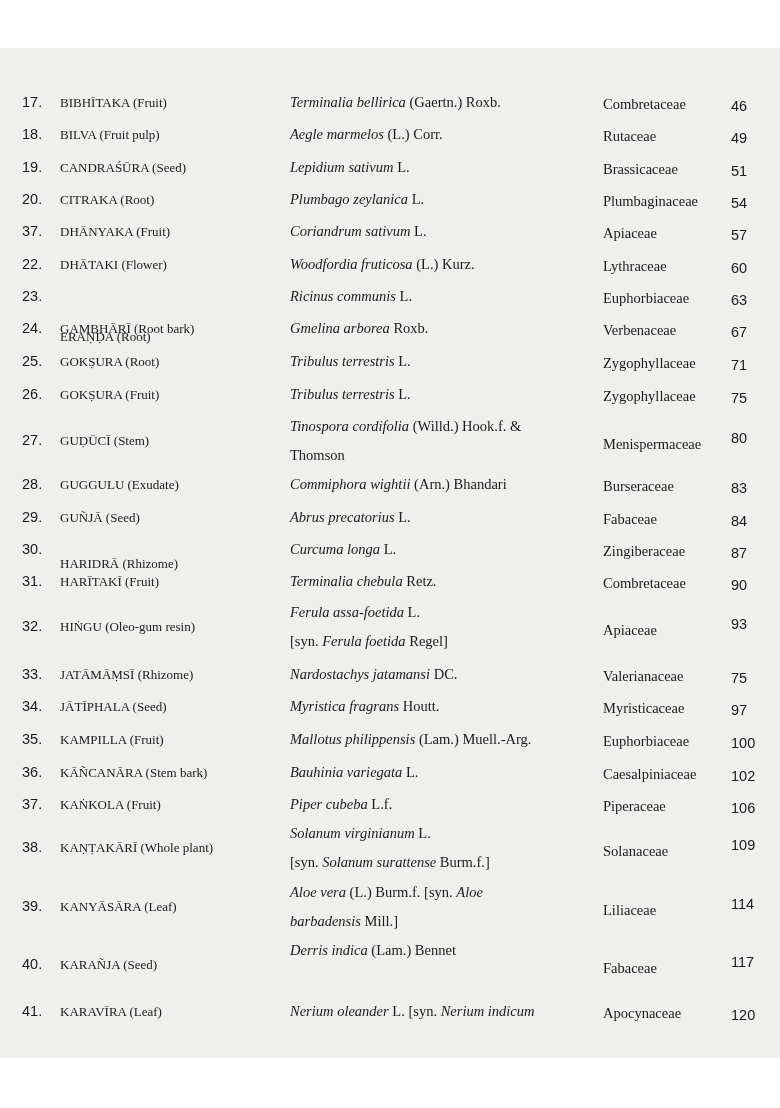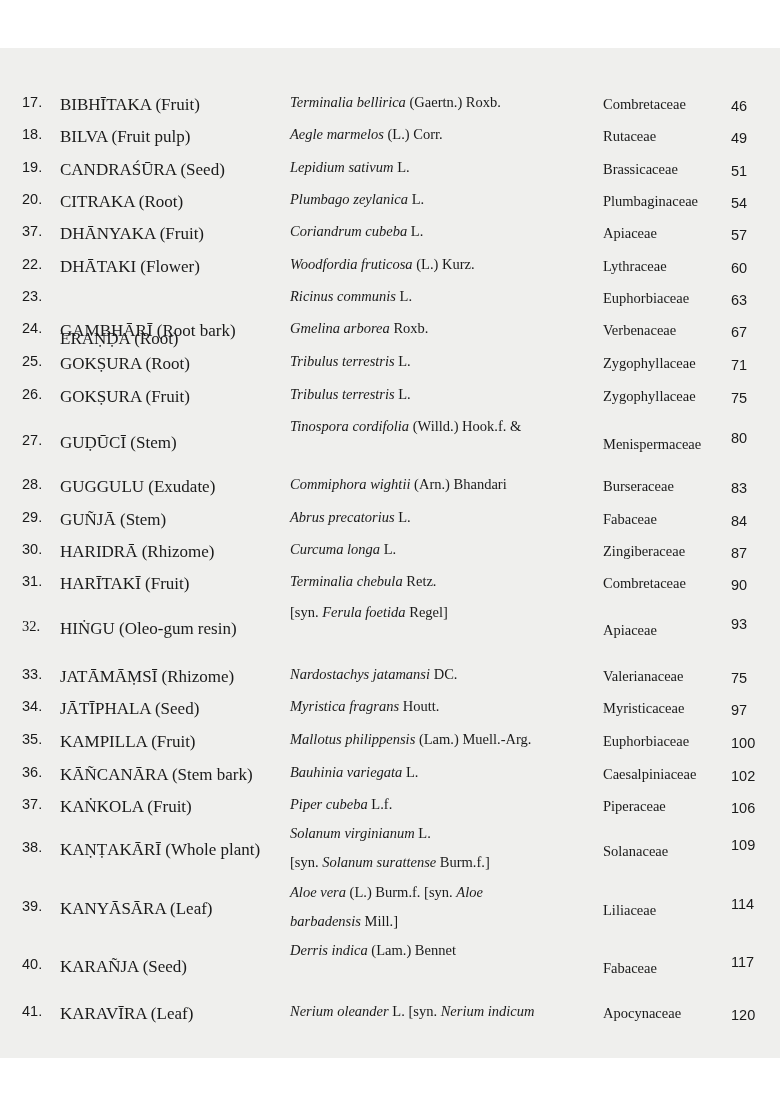--- a/index.html
+++ b/index.html
@@ -3,21 +3,21 @@
 <meta charset="utf-8">
 <style>
   html, body { margin:0; padding:0; background:#ffffff; }
   body { width:780px; height:1108px; position:relative; overflow:hidden;
          font-family:"Liberation Serif", "DejaVu Serif", serif; color:#1a1a1a; }
   .page { position:absolute; left:0; top:48px; width:780px; height:1010px;
           background:#efefed; }
   .row { position:absolute; left:0; width:780px; }
   .num { position:absolute; left:22px; font-family:"Liberation Sans","DejaVu Sans",sans-serif;
          font-size:14.5px; }
-  .drug { position:absolute; left:60px; font-size:17px; white-space:nowrap; }
+  .drug { position:absolute; left:60px; font-size:13px; white-space:nowrap; }
   .sci { position:absolute; left:290px; font-size:14.5px; white-space:nowrap; line-height:29px; }
   .fam { position:absolute; left:603px; font-size:14.5px; white-space:nowrap; }
   .pg  { position:absolute; left:731px; font-family:"Liberation Sans","DejaVu Sans",sans-serif;
          font-size:14.5px; }
   i { font-style:italic; }
 </style>
 </head>
 <body>
 
 <div class="page"></div>
@@ -55,21 +55,21 @@
       <div class="sci" style="top: -6px;">
         <div><i>Plumbago zeylanica</i><span> L.</span></div>
       </div>
       <span class="fam" style="top: 2px;">Plumbaginaceae</span>
       <span class="pg" style="top: 4px;">54</span>
     </div>
     <div class="row" style="top: 223px;">
       <span class="num" style="top: 0px;">37.</span>
       <span class="drug" style="top: 1px;">DHĀNYAKA (Fruit)</span>
       <div class="sci" style="top: -6px;">
-        <div><i>Coriandrum cubeba</i><span> L.</span></div>
+        <div><i>Coriandrum sativum</i><span> L.</span></div>
       </div>
       <span class="fam" style="top: 2px;">Apiaceae</span>
       <span class="pg" style="top: 4px;">57</span>
     </div>
     <div class="row" style="top: 256px;">
       <span class="num" style="top: 0px;">22.</span>
       <span class="drug" style="top: 1px;">DHĀTAKI (Flower)</span>
       <div class="sci" style="top: -6px;">
         <div><i>Woodfordia fruticosa</i><span> (L.) Kurz.</span></div>
       </div>
@@ -110,64 +110,66 @@
         <div><i>Tribulus terrestris</i><span> L.</span></div>
       </div>
       <span class="fam" style="top: 2px;">Zygophyllaceae</span>
       <span class="pg" style="top: 4px;">75</span>
     </div>
     <div class="row" style="top: 418px;">
       <span class="num" style="top: 14px;">27.</span>
       <span class="drug" style="top: 15px;">GUḌŪCĪ (Stem)</span>
       <div class="sci" style="top: -6px;">
         <div><i>Tinospora cordifolia</i><span> (Willd.) Hook.f. &amp;</span></div>
+        <div><span>Thomson</span></div>
       </div>
       <span class="fam" style="top: 18px; text-align: center;">Menispermaceae</span>
       <span class="pg" style="top: 12px;">80</span>
     </div>
     <div class="row" style="top: 476px;">
       <span class="num" style="top: 0px;">28.</span>
       <span class="drug" style="top: 1px;">GUGGULU (Exudate)</span>
       <div class="sci" style="top: -6px;">
         <div><i>Commiphora wightii</i><span> (Arn.) Bhandari</span></div>
       </div>
       <span class="fam" style="top: 2px;">Burseraceae</span>
       <span class="pg" style="top: 4px;">83</span>
     </div>
     <div class="row" style="top: 509px;">
       <span class="num" style="top: 0px;">29.</span>
-      <span class="drug" style="top: 1px;">GUÑJĀ (Stem)</span>
+      <span class="drug" style="top: 1px;">GUÑJĀ (Seed)</span>
       <div class="sci" style="top: -6px;">
         <div><i>Abrus precatorius</i><span> L.</span></div>
       </div>
       <span class="fam" style="top: 2px;">Fabaceae</span>
       <span class="pg" style="top: 4px;">84</span>
     </div>
     <div class="row" style="top: 541px;">
       <span class="num" style="top: 0px;">30.</span>
-      <span class="drug" style="top: 1px;">HARIDRĀ (Rhizome)</span>
+      <span class="drug" style="top: 15px;">HARIDRĀ (Rhizome)</span>
       <div class="sci" style="top: -6px;">
         <div><i>Curcuma longa</i><span> L.</span></div>
       </div>
       <span class="fam" style="top: 2px;">Zingiberaceae</span>
       <span class="pg" style="top: 4px;">87</span>
     </div>
     <div class="row" style="top: 573px;">
       <span class="num" style="top: 0px;">31.</span>
       <span class="drug" style="top: 1px;">HARĪTAKĪ (Fruit)</span>
       <div class="sci" style="top: -6px;">
         <div><i>Terminalia chebula</i><span> Retz.</span></div>
       </div>
       <span class="fam" style="top: 2px;">Combretaceae</span>
       <span class="pg" style="top: 4px;">90</span>
     </div>
     <div class="row" style="top: 604px;">
-      <span class="num" style="top: 14px; font-family: Liberation Serif, serif;">32.</span>
+      <span class="num" style="top: 14px;">32.</span>
       <span class="drug" style="top: 15px;">HIṄGU (Oleo-gum resin)</span>
       <div class="sci" style="top: -6px;">
+        <div><i>Ferula assa-foetida</i><span> L.</span></div>
         <div><span>[syn. </span><i>Ferula foetida</i><span> Regel]</span></div>
       </div>
       <span class="fam" style="top: 18px;">Apiaceae</span>
       <span class="pg" style="top: 12px;">93</span>
     </div>
     <div class="row" style="top: 666px;">
       <span class="num" style="top: 0px;">33.</span>
       <span class="drug" style="top: 1px;">JATĀMĀṂSĪ (Rhizome)</span>
       <div class="sci" style="top: -6px;">
         <div><i>Nardostachys jatamansi</i><span> DC.</span></div>

